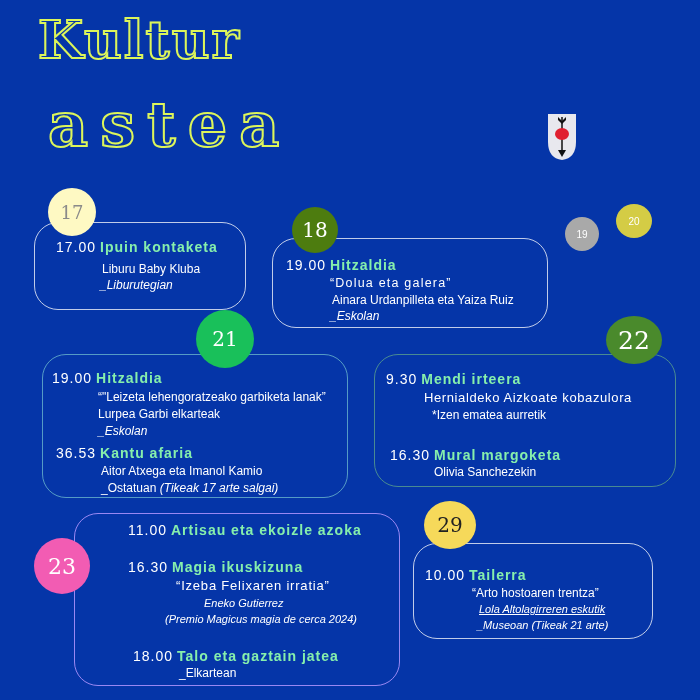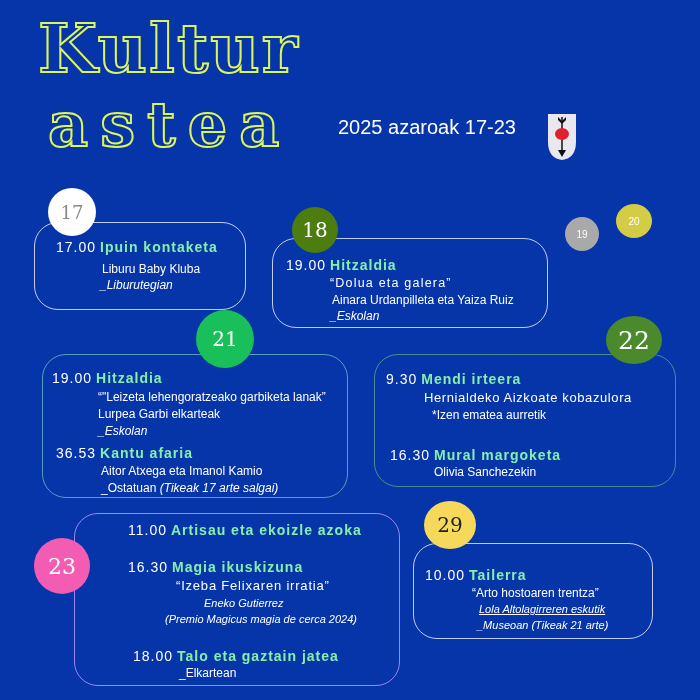--- a/index.html
+++ b/index.html
@@ -12,21 +12,21 @@
   }
   .title-line {
     position: absolute;
     font-family: "DejaVu Serif", serif;
     font-weight: bold;
     color: #0535a8;
     -webkit-text-stroke: 2px #dcf55a;
     letter-spacing: 4px;
     line-height: 1;
   }
-  .title-1 { left: 38px; top: 14px; font-size: 68px; letter-spacing: 2px; }
+  .title-1 { left: 38px; top: 14px; font-size: 52px; letter-spacing: 2px; }
   .title-2 { left: 48px; top: 94px; font-size: 62px; letter-spacing: 12px; }
   .loc {
     position: absolute; left: 338px; top: 115px;
     font-family: "Liberation Sans", sans-serif;
     font-size: 20px; line-height: 25px; color: #ffffff;
   }
   .shield {
     position: absolute; left: 547px; top: 110px; width: 30px; height: 52px;
   }
   .box {
@@ -48,34 +48,33 @@
   .sub { font-size: 12px; color: #ffffff; }
   .sub.it { font-style: italic; }
   .sub.wide { letter-spacing: 1.2px; font-size: 12.5px; }
 </style>
 </head>
 <body>
 
 <div class="title-line title-1">Kultur</div>
 <div class="title-line title-2">astea</div>
 <div class="loc">
-  <div>2025 azaroak 17-23</div>
 </div>
 <div class="shield">
   <svg width="30" height="52" viewBox="0 0 30 52">
     <path d="M1 4 H29 V32 Q29 48 15 50 Q1 48 1 32 Z" fill="#e8e8ee"></path>
     <line x1="15" y1="7" x2="15" y2="44" stroke="#111" stroke-width="1.5"></line>
     <path d="M11 7 L15 11 L19 7 L19 10 L15 14 L11 10 Z" fill="#111"></path>
     <path d="M11 40 L15 47 L19 40 Z" fill="#111"></path>
     <ellipse cx="15" cy="24" rx="7" ry="6" fill="#e02030"></ellipse>
   </svg>
 </div>
 
 <div class="box" style="left:34px;top:222px;width:212px;height:88px;"></div>
-<div class="circle" style="left:48px;top:188px;width:48px;height:48px;background:#ffffff;color:#8a8a8a;font-size:18px;">
+<div class="circle" style="left:48px;top:188px;width:48px;height:48px;background:#fef9c3;color:#8a8a8a;font-size:18px;">
   <span>17</span>
 </div>
 <div class="ev" style="left:56px;top:238px;">
   <span class="time">17.00</span><span class="ename">Ipuin kontaketa</span>
 </div>
 <div class="ev sub" style="left:102px;top:262px;">Liburu Baby Kluba</div>
 <div class="ev sub it" style="left:100px;top:278px;">_Liburutegian</div>
 
 <div class="box" style="left:272px;top:238px;width:276px;height:90px;"></div>
 <div class="circle" style="left:292px;top:207px;width:46px;height:46px;background:#4d7c0f;color:#ffffff;font-size:20px;text-align:center;">

